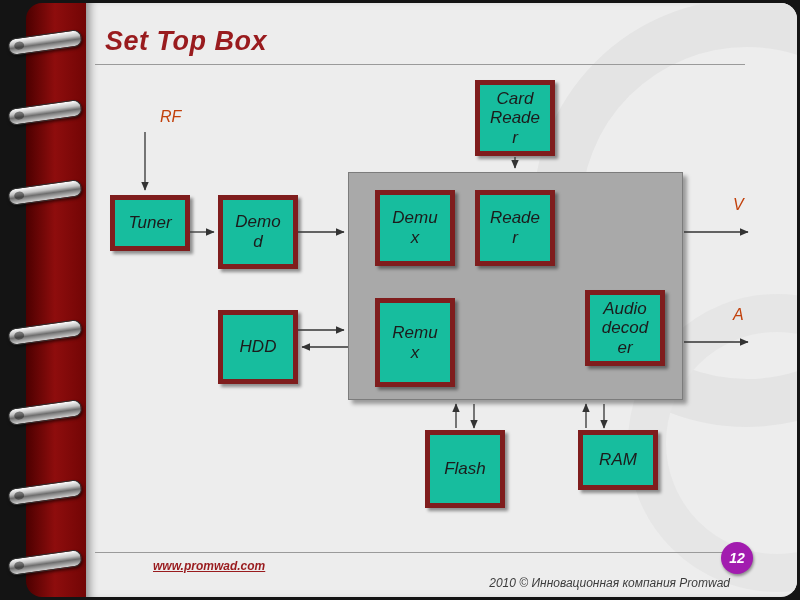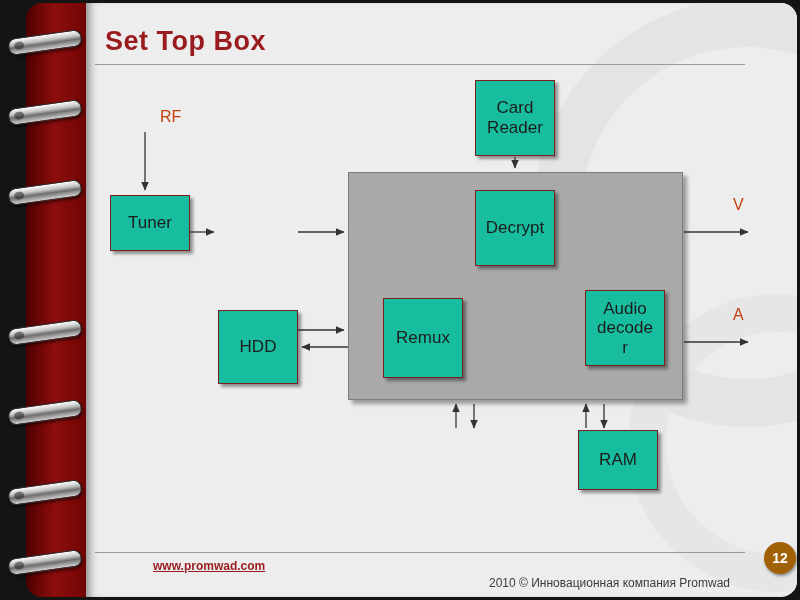--- a/index.html
+++ b/index.html
@@ -27,51 +27,51 @@
     position:absolute;left:8px;width:72px;height:15px;border-radius:8px;
     background:linear-gradient(180deg,#fdfdfd 0%,#c2c2c2 35%,#6e6e6e 58%,#d2d2d2 100%);
     border:1px solid #2e2e2e;transform:rotate(-8deg);
     box-shadow:1px 2px 3px rgba(0,0,0,.55);z-index:3;
   }
   .ring::before{
     content:"";position:absolute;left:5px;top:3px;width:10px;height:8px;
     border-radius:50%;background:#1c1c1c;opacity:.5;
   }
   
-  .content{position:absolute;inset:0;z-index:4;}
+  .content{position:absolute;inset:0;z-index:4;font-style:italic;}
   .title{
     position:absolute;left:105px;top:26px;font-size:27px;font-weight:bold;
     color:#991b1e;letter-spacing:.5px;
   }
   .rule{position:absolute;height:1px;background:#9a9a9a;}
   .title-rule{left:95px;top:64px;width:650px;}
   .footer-rule{left:95px;top:552px;width:650px;}
   .soc{
     position:absolute;left:348px;top:172px;width:335px;height:228px;
     background:#a9a9a9;border:1px solid #7c7c7c;
     box-shadow:4px 4px 4px rgba(0,0,0,.35);box-sizing:border-box;
   }
   .block{
     position:absolute;display:flex;align-items:center;justify-content:center;
     text-align:center;box-sizing:border-box;padding:2px 9px;
-    background:#17bd9e;border:1px solid #7f1d1d;
+    background:#17bd9e;border:5px solid #7f1d1d;
     box-shadow:3px 3px 3px rgba(0,0,0,.4);
     color:#1c1c1c;font-size:17px;line-height:1.15;
     overflow-wrap:break-word;word-break:break-word;
   }
   .flabel{position:absolute;color:#c2410c;font-size:16px;}
   .arrows{position:absolute;left:0;top:0;pointer-events:none;}
   .footer-link{
     position:absolute;left:105px;top:559px;font-size:12px;font-weight:bold;
     color:#991b1e;text-decoration:underline;margin-left:48px;
   }
   .footer-copy{position:absolute;right:70px;top:560px;font-size:12px;color:#3c3c3c;margin-top:16px;}
   .page-badge{
-    position:absolute;left:764px;top:542px;width:32px;height:32px;border-radius:50%;
-    background:#a16207;color:#ffffff;font-size:14px;font-weight:bold;
+    position:absolute;left:721px;top:542px;width:32px;height:32px;border-radius:50%;
+    background:#a21caf;color:#ffffff;font-size:14px;font-weight:bold;
     display:flex;align-items:center;justify-content:center;
     box-shadow:1px 2px 3px rgba(0,0,0,.4);
   }
 </style>
 </head>
 <body>
 
 <div class="stage">
 
   <div class="spine"></div>
@@ -93,24 +93,27 @@
 
   <div class="content">
 
     <div class="title">Set Top Box</div>
     <div class="rule title-rule"></div>
 
     <div class="soc"></div>
 
     <div class="block" style="left:475px;top:80px;width:80px;height:76px">Card Reader</div>
     <div class="block" style="left:110px;top:195px;width:80px;height:56px">Tuner</div>
+    <div class="block" style="left:218px;top:195px;width:80px;height:74px">Demod</div>
     <div class="block" style="left:218px;top:310px;width:80px;height:74px">HDD</div>
-    <div class="block" style="left:475px;top:190px;width:80px;height:76px">Decrypt</div>
-    <div class="block" style="left:383px;top:298px;width:80px;height:80px">Remux</div>
+    <div class="block" style="left:375px;top:190px;width:80px;height:76px">Demux</div>
+    <div class="block" style="left:475px;top:190px;width:80px;height:76px">Reader</div>
+    <div class="block" style="left:375px;top:298px;width:80px;height:89px">Remux</div>
     <div class="block" style="left:585px;top:290px;width:80px;height:76px">Audio decoder</div>
+    <div class="block" style="left:425px;top:430px;width:80px;height:78px">Flash</div>
     <div class="block" style="left:578px;top:430px;width:80px;height:60px">RAM</div>
 
     <div class="flabel" style="left:160px;top:108px">RF</div>
     <div class="flabel" style="left:733px;top:196px">V</div>
     <div class="flabel" style="left:733px;top:306px">A</div>
 
     <svg class="arrows" width="800" height="600">
       <defs>
         <marker id="arr" markerWidth="8" markerHeight="8" refX="6.5" refY="3" orient="auto">
           <path d="M0,0 L7,3 L0,6 Z" fill="#333"></path>

